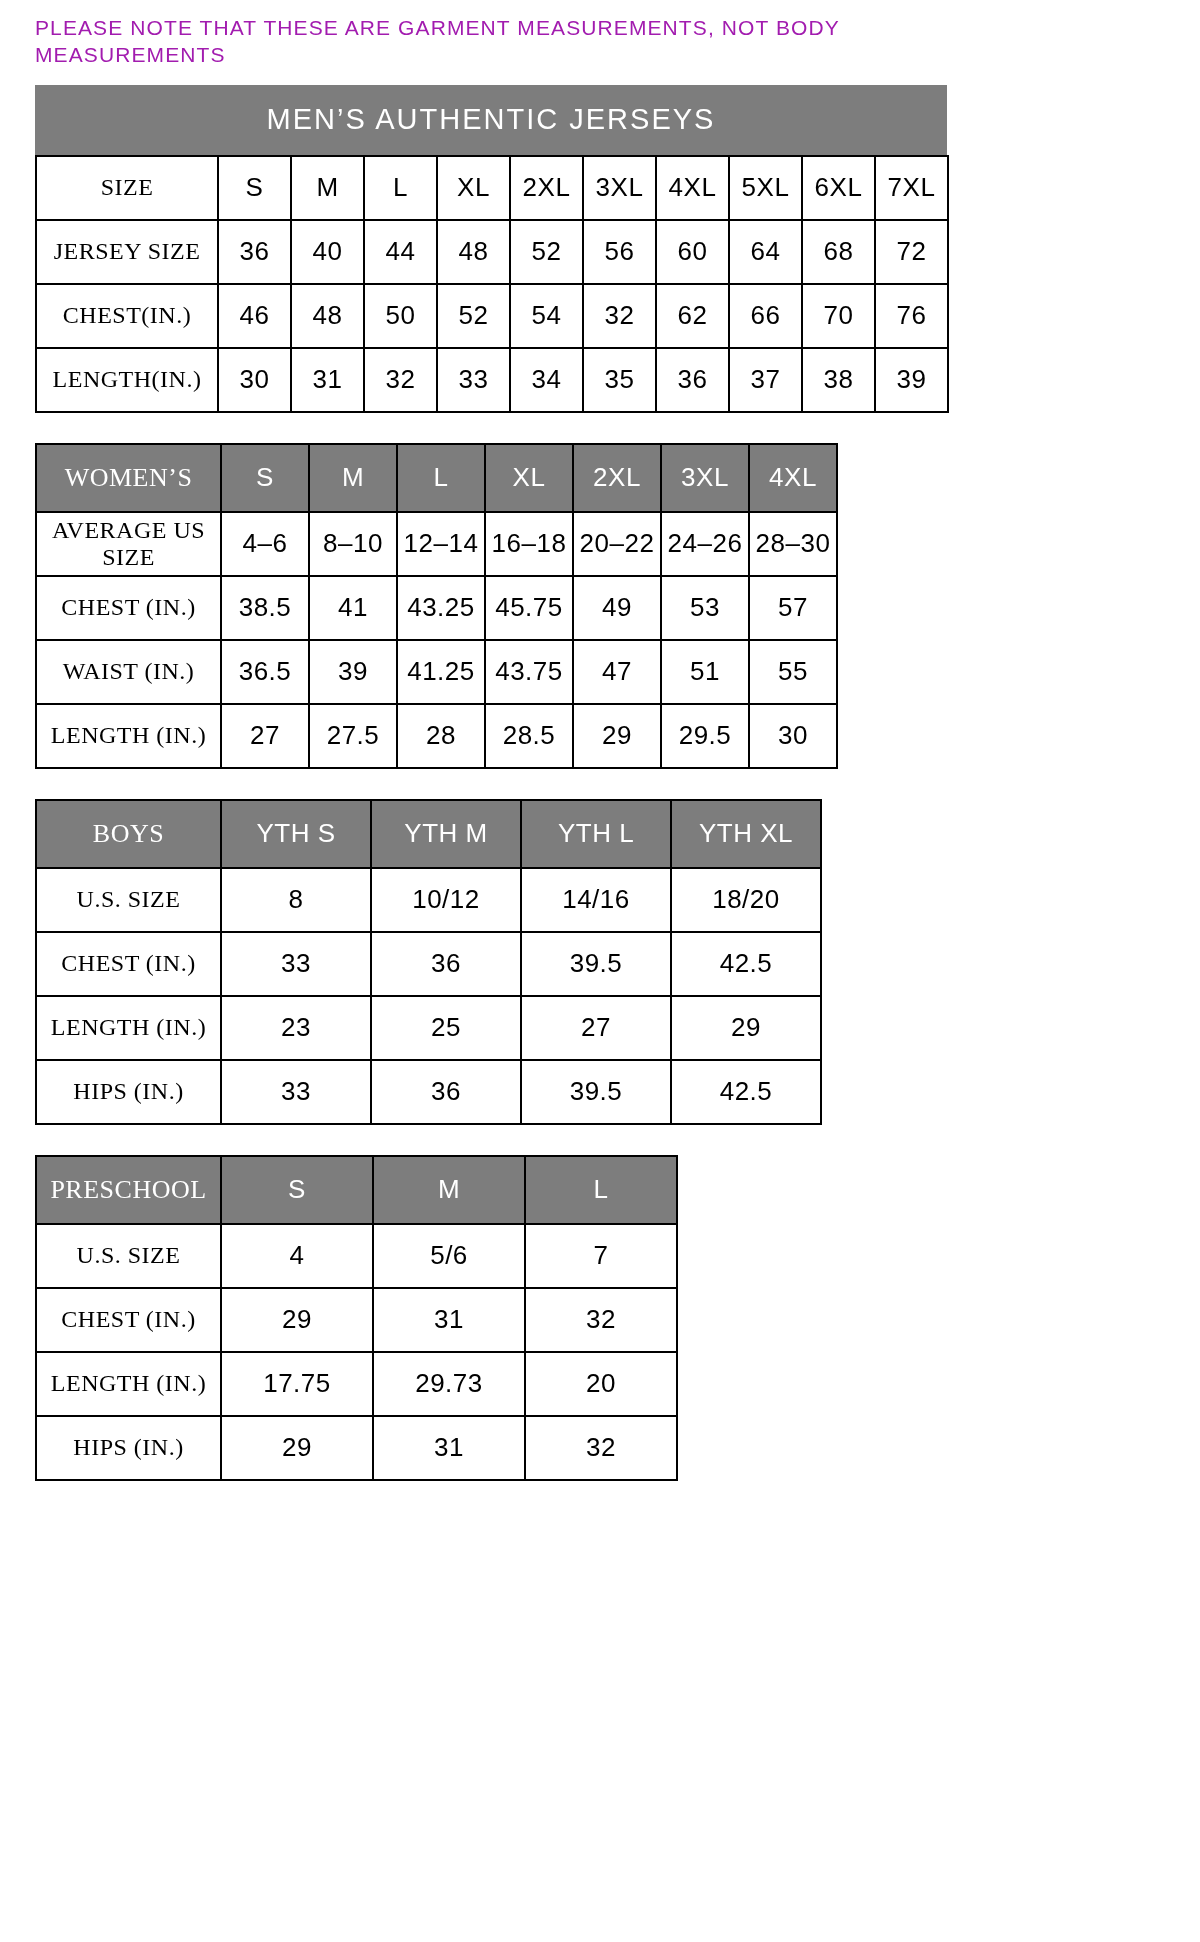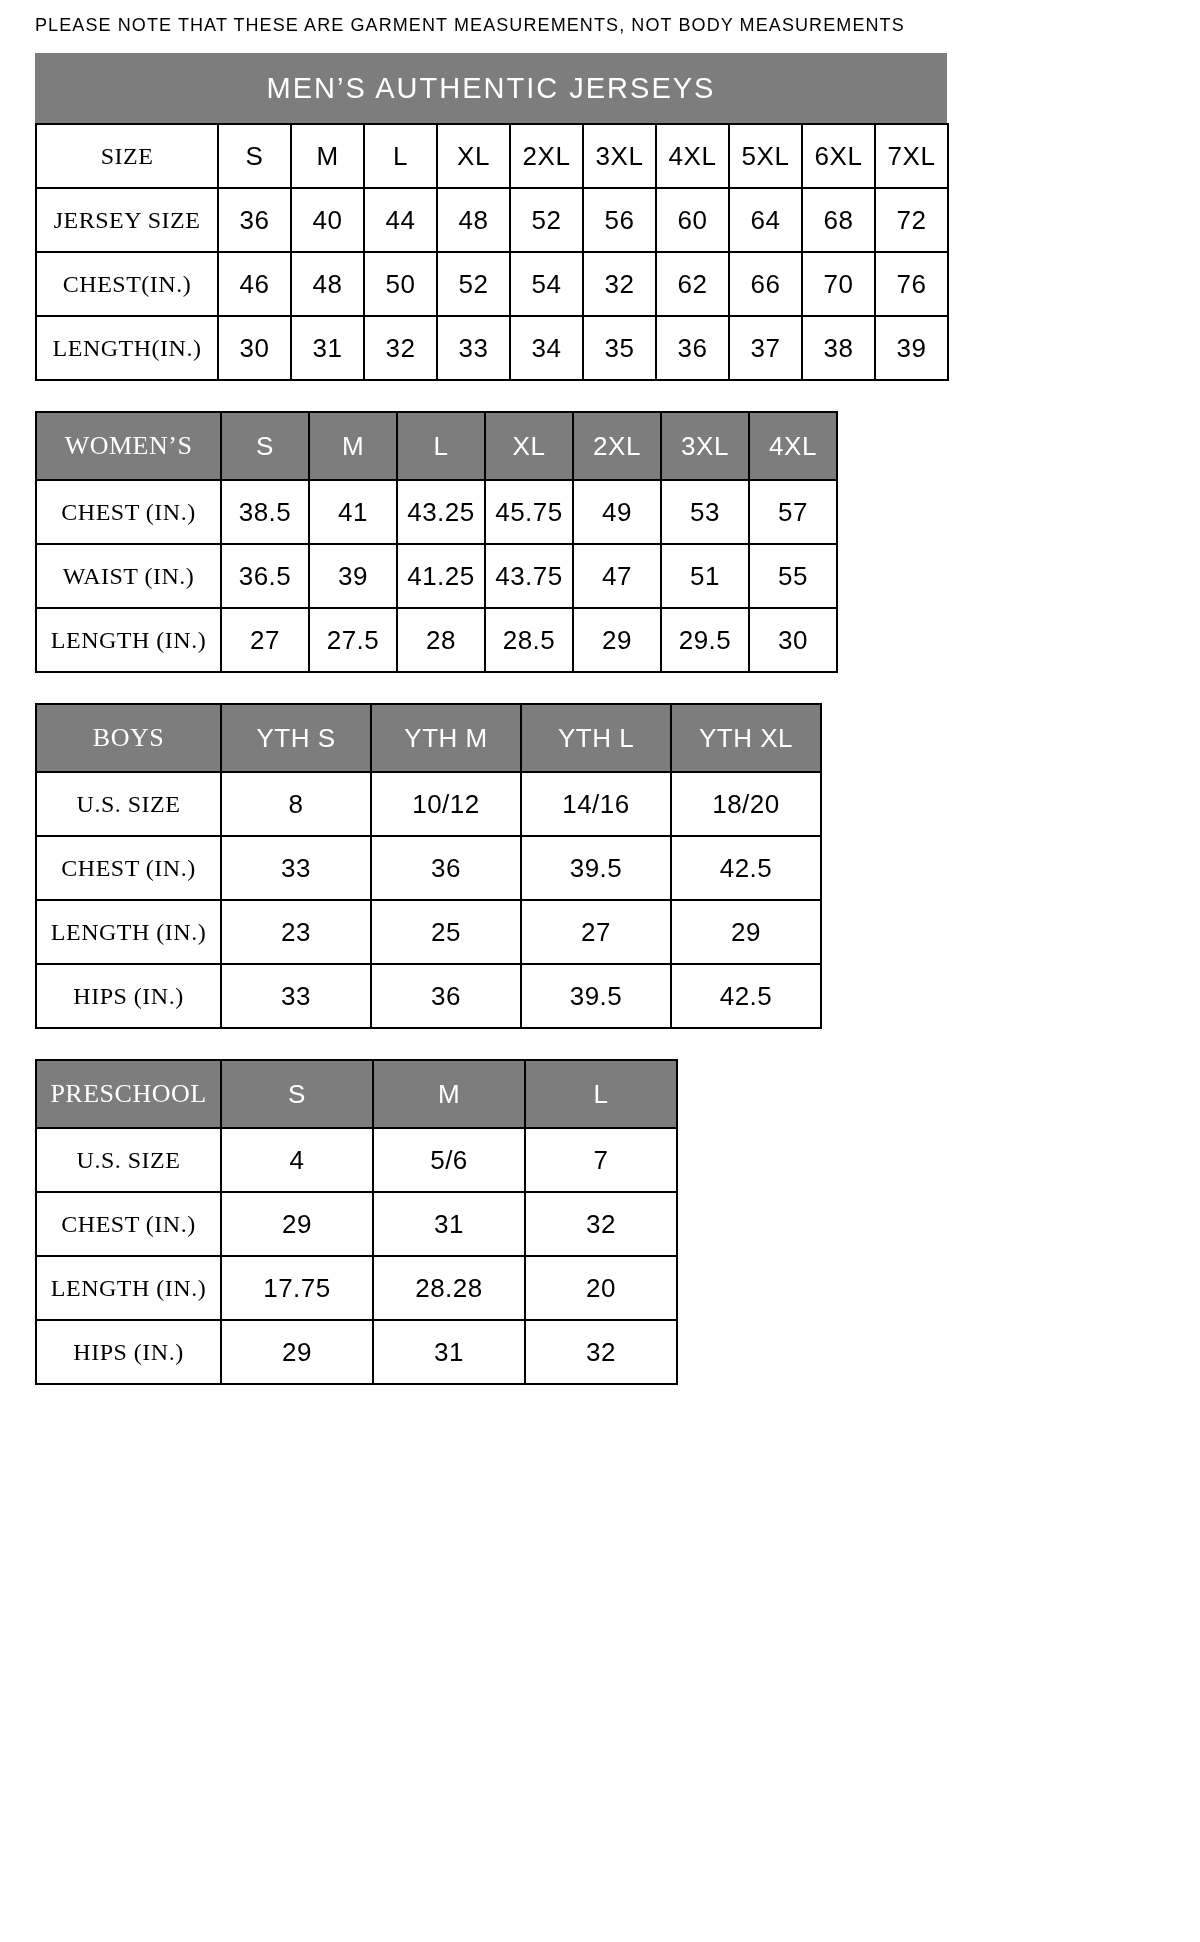--- a/index.html
+++ b/index.html
@@ -15,22 +15,22 @@
 
   .title { margin: 8px 0 10px 0; font-size: 54px; line-height: 1.05; white-space: nowrap; }
   .cond {
     display: inline-block;
     font-weight: bold;
     transform: scaleX(0.78);
     transform-origin: left center;
   }
 
   .note {
-    color: #000000;
-    font-size: 18px;
+    color: #a21caf;
+    font-size: 21px;
     letter-spacing: 1.1px;
     line-height: 1.3;
     max-width: 880px;
     margin-bottom: 2px;
   }
 
   .section { margin-top: 30px; }
   .section.first { margin-top: 16px; }
 
   .gray-bar {
@@ -156,20 +156,30 @@
         <td class="lbl">WOMEN’S</td>
         <td>S</td>
         <td>M</td>
         <td>L</td>
         <td>XL</td>
         <td>2XL</td>
         <td>3XL</td>
         <td>4XL</td>
       </tr>
       <tr>
+        <td class="lbl">AVERAGE US SIZE</td>
+        <td>4–6</td>
+        <td>8–10</td>
+        <td>12–14</td>
+        <td>16–18</td>
+        <td>20–22</td>
+        <td>24–26</td>
+        <td>28–30</td>
+      </tr>
+      <tr>
         <td class="lbl">CHEST (IN.)</td>
         <td>38.5</td>
         <td>41</td>
         <td>43.25</td>
         <td>45.75</td>
         <td>49</td>
         <td>53</td>
         <td>57</td>
       </tr>
       <tr>
@@ -263,21 +273,21 @@
       </tr>
       <tr>
         <td class="lbl">CHEST (IN.)</td>
         <td>29</td>
         <td>31</td>
         <td>32</td>
       </tr>
       <tr>
         <td class="lbl">LENGTH (IN.)</td>
         <td>17.75</td>
-        <td>28.28</td>
+        <td>29.73</td>
         <td>20</td>
       </tr>
       <tr>
         <td class="lbl">HIPS (IN.)</td>
         <td>29</td>
         <td>31</td>
         <td>32</td>
       </tr>
     </tbody>
       </table>

